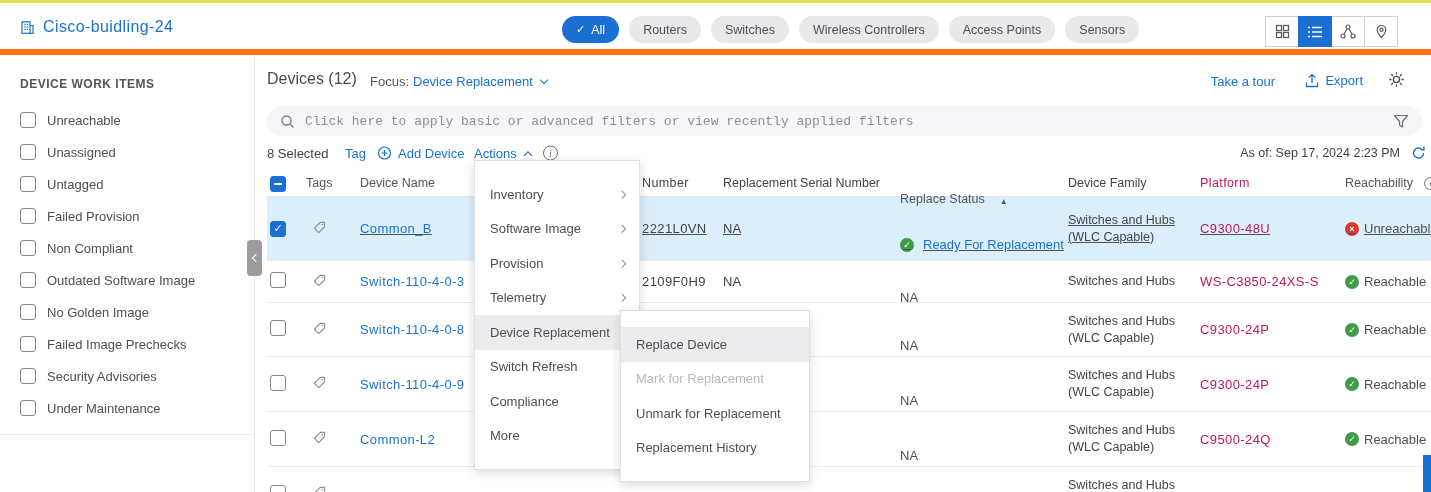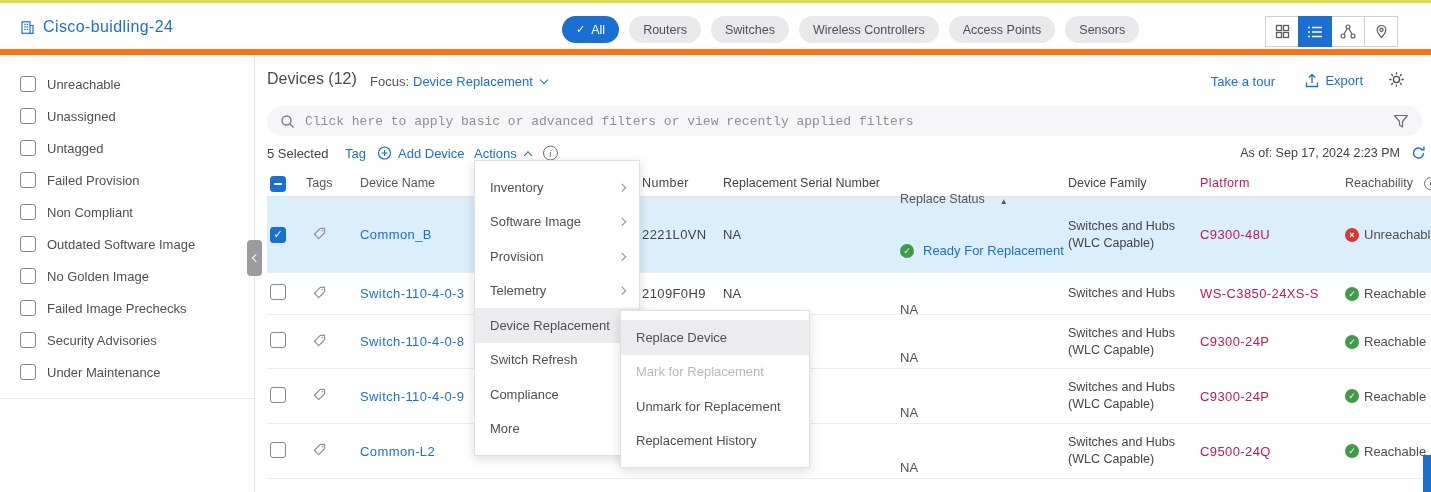--- a/index.html
+++ b/index.html
@@ -96,21 +96,21 @@
   .c-rserial { color:#434347; }
   .c-status { display:flex; align-items:flex-end; gap:9px;margin-top:32px; }
   .status-ok-text { color:var(--blue); }
   .c-family { white-space:normal; line-height:1.35; font-size:12.5px; padding-right:20px; color:#434347; }
   .c-platform { letter-spacing:.4px; color:#be185d; }
   .c-reach { display:flex; align-items:center; gap:5px; padding-left:3px; }
   .sort-arrow { font-size:8px; margin-left:6px; color:#55555a; }
   .tag-ic { display:inline-flex; cursor:pointer; }
 
   
-  .menu { position:absolute; background:#fff; border:1px solid #e0e0e3; box-shadow:0 3px 10px rgba(0,0,0,.14); z-index:40; padding:9px 0; }
+  .menu { position:absolute; background:#fff; border:1px solid #e0e0e3; box-shadow:0 3px 10px rgba(0,0,0,.14); z-index:40; padding:16px 0; }
   .actions-menu { left:474px; top:160px; width:166px; }
   .sub-menu { left:620px; top:310px; width:190px; }
   .menu-item { height:34.5px; display:flex; align-items:center; justify-content:space-between; padding:0 15px; cursor:pointer; color:#4f4f52; white-space:nowrap; }
   .menu-item.active { background:#ececee; }
   .menu-item.disabled { color:#b9b9bd; cursor:default; }
   .menu-item .chev { color:#8f8f94; width:5.5px; height:5.5px; }
 
   .scroll-thumb { position:absolute; right:0; bottom:0; width:8px; height:37px; background:var(--blue); z-index:50; cursor:grab; }
 </style>
 </head>
@@ -182,20 +182,21 @@
             <svg width="13" height="15" viewBox="0 0 13 15" fill="none" stroke="currentColor" stroke-width="1.2">
               <path d="M6.5 1.5 a4.3 4.3 0 0 1 4.3 4.3 c0 3 -4.3 7.7 -4.3 7.7 s-4.3 -4.7 -4.3 -7.7 a4.3 4.3 0 0 1 4.3 -4.3 Z"></path>
               <circle cx="6.5" cy="5.8" r="1.6"></circle>
             </svg>
           </span>
         </button>
       </div>
   </header>
 
   <aside class="sidebar">
+    <div class="sidebar-title">DEVICE WORK ITEMS</div>
     <ul class="work-items" id="work-items">
         <li class="work-item">
           <span class="cb"></span>
           <span>Unreachable</span>
         </li>
         <li class="work-item">
           <span class="cb"></span>
           <span>Unassigned</span>
         </li>
         <li class="work-item">
@@ -266,21 +267,21 @@
         <circle cx="6.5" cy="6.5" r="4.5"></circle>
         <line x1="10" y1="10" x2="13.5" y2="13.5"></line>
       </svg>
       <span class="search-ph">Click here to apply basic or advanced filters or view recently applied filters</span>
       <svg width="16" height="15" viewBox="0 0 16 15" fill="none" stroke="#6e6e73" stroke-width="1.2" stroke-linejoin="round">
         <path d="M1.5 1.5 H14.5 L9.5 7.5 V13 L6.5 11 V7.5 Z"></path>
       </svg>
     </div>
 
     <div class="toolbar">
-      <span class="tb sel-count">5 Selected</span>
+      <span class="tb sel-count">8 Selected</span>
       <a class="tb tb-tag">Tag</a>
       <a class="tb tb-add">
         <svg width="15" height="15" viewBox="0 0 15 15" fill="none" stroke="currentColor" stroke-width="1.2">
           <circle cx="7.5" cy="7.5" r="6"></circle>
           <path d="M7.5 4.5 v6 M4.5 7.5 h6"></path>
         </svg>
         <span>Add Device</span>
       </a>
       <a class="tb tb-actions">
         <span>Actions</span>
@@ -308,21 +309,21 @@
           <span class="sort-arrow">▲</span>
         </div>
         <div class="cell c-family hdr">Device Family</div>
         <div class="cell c-platform hdr">Platform</div>
         <div class="cell c-reach hdr">
           <span>Reachability</span>
           <span class="info-i small">i</span>
         </div>
       </div>
       <div id="tbody">
-          <div class="trow selected" style="height: 76px;">
+          <div class="trow selected" style="height: 64px; text-decoration: underline;">
             <div class="cell c-check"><span class="cb checked"></span></div>
             <div class="cell c-tags"><span class="tag-ic">
                 <svg width="13" height="13" viewBox="0 0 14 14" fill="none" stroke="#8f8f94" stroke-width="1.2" stroke-linejoin="round">
                   <path d="M7.8 1.5 H12.5 V6.2 L6.2 12.5 L1.5 7.8 Z"></path>
                   <circle cx="10.2" cy="3.8" r="0.9" fill="#8f8f94" stroke="none"></circle>
                 </svg>
               </span></div>
             <div class="cell c-name"><a class="dev-link">Common_B</a></div>
             <div class="cell c-serial">2221L0VN</div>
             <div class="cell c-rserial">NA</div>

